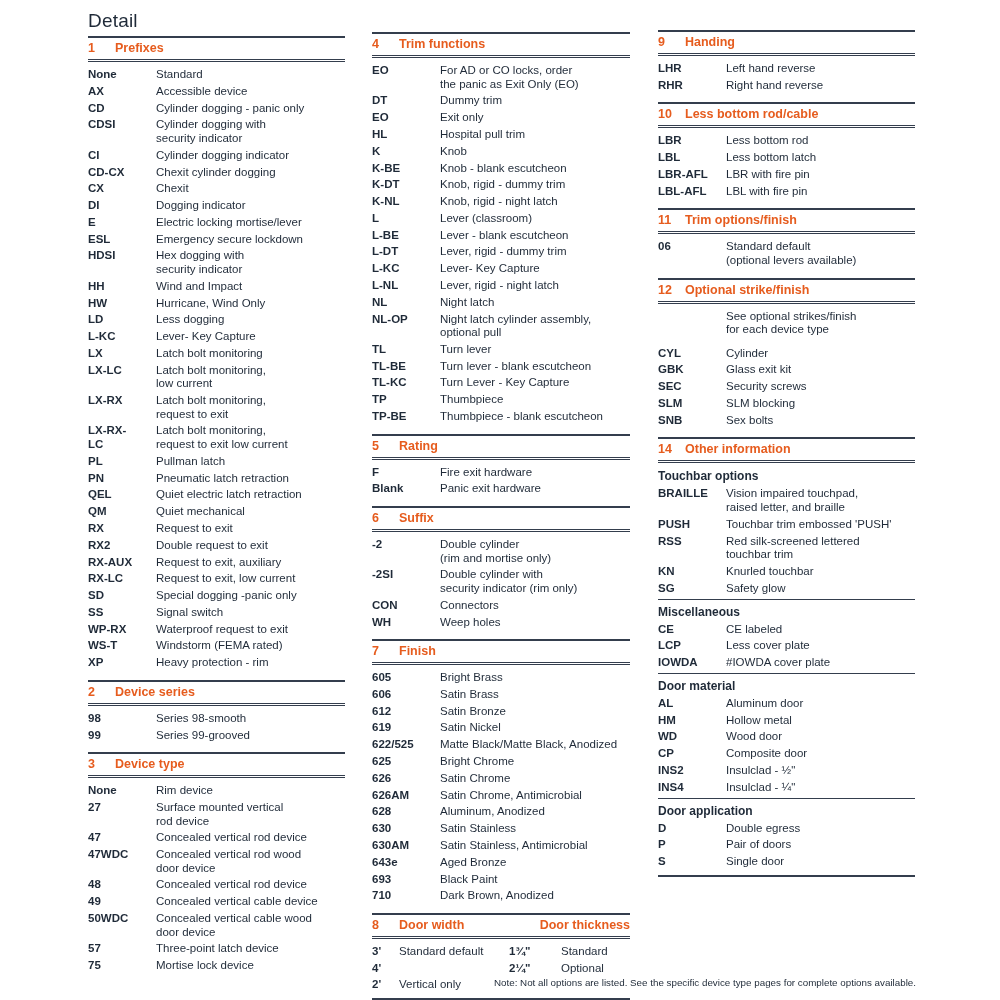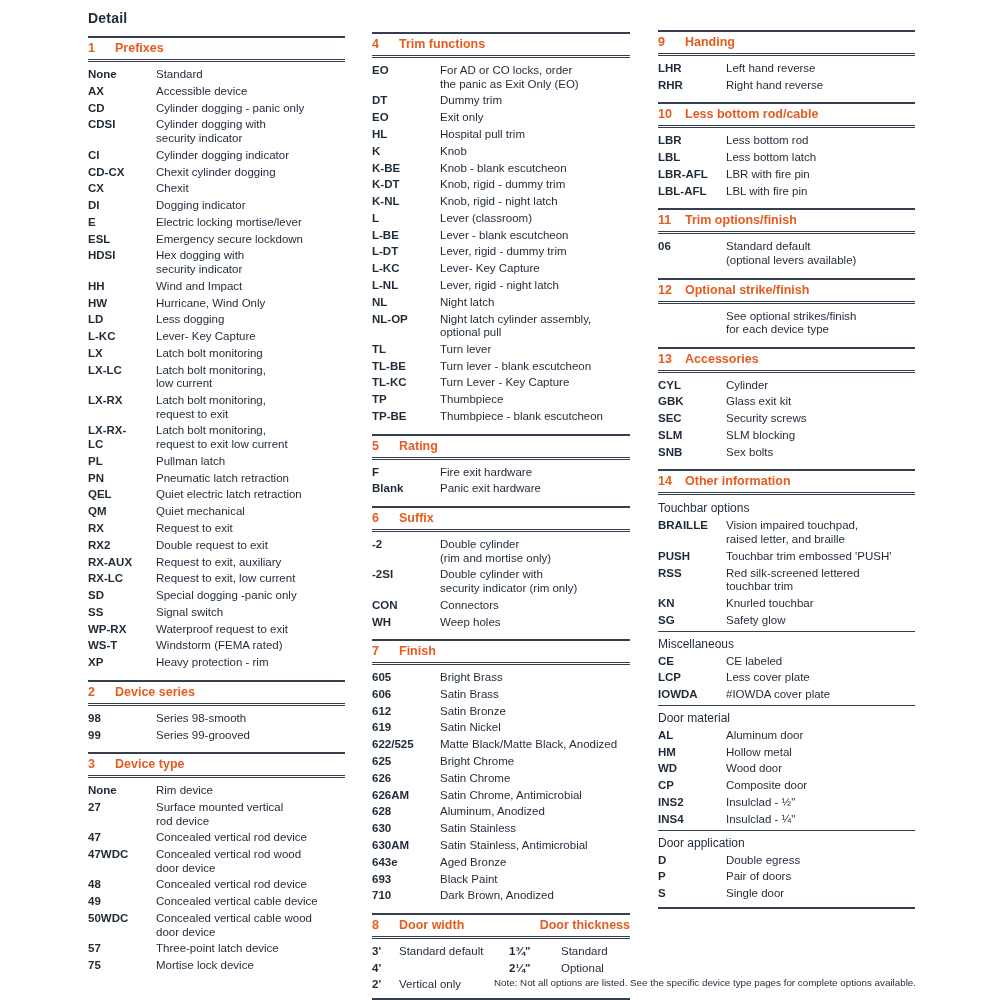--- a/index.html
+++ b/index.html
@@ -8,21 +8,21 @@
     --rule:#343e4d;
   }
   html,body{margin:0;padding:0;}
   body{
     width:1000px;height:1000px;position:relative;background:#ffffff;
     font-family:"Liberation Sans",sans-serif;color:var(--text);
     overflow:hidden;
   }
   .page-title{
     position:absolute;left:88px;top:10px;
-    font-size:14px;font-weight:bold;letter-spacing:.2px;
+    font-size:19px;font-weight:normal;letter-spacing:.2px;
   }
   .column{position:absolute;}
   .col1{left:88px;top:36px;width:257px;}
   .col2{left:372px;top:32px;width:258px;}
   .col3{left:658px;top:30px;width:257px;}
   .section{margin-bottom:10px;}
   .sec-header{
     border-top:2px solid var(--rule);
     border-bottom:3px double var(--rule);
     padding:3px 0 4px 0;margin-bottom:6px;
@@ -35,21 +35,21 @@
   .sec-title2{flex:1;text-align:right;}
   .row{display:flex;margin-bottom:3.2px;font-size:11.5px;line-height:13.6px;}
   .code{width:66px;flex-shrink:0;font-weight:bold;white-space:pre-line;padding-right:2px;}
   .desc{flex:1;white-space:pre-line;}
   
   .row4{display:flex;margin-bottom:3.2px;font-size:11.5px;line-height:13.6px;}
   .c1{width:27px;flex-shrink:0;font-weight:bold;}
   .c2{width:110px;flex-shrink:0;}
   .c3{width:52px;flex-shrink:0;font-weight:bold;}
   .c4{flex:1;}
-  .subhead{font-weight:normal;font-size:12px;margin:1px 0 4px 0;}
+  .subhead{font-weight:bold;font-size:12px;margin:1px 0 4px 0;}
   .subrule{border-top:1.5px solid var(--rule);margin:3px 0 5px 0;height:0;}
   .end-rule{border-top:2px solid var(--rule);margin-top:6px;height:0;}
   .footnote{
     position:absolute;right:84px;top:977px;
     font-size:9.8px;color:var(--text);
   }
 </style>
 </head>
 <body>
 
@@ -525,24 +525,20 @@
         <span class="sec-num">12</span>
         <span class="sec-title">Optional strike/finish</span>
       </div>
       <div class="row">
         <span class="code"></span>
         <span class="desc">See optional strikes/finish
 for each device type</span>
       </div>
     </section>
     <section class="section">
-      <div class="sec-header">
-        <span class="sec-num">13</span>
-        <span class="sec-title">Accessories</span>
-      </div>
       <div class="row">
         <span class="code">CYL</span>
         <span class="desc">Cylinder</span>
       </div>
       <div class="row">
         <span class="code">GBK</span>
         <span class="desc">Glass exit kit</span>
       </div>
       <div class="row">
         <span class="code">SEC</span>

